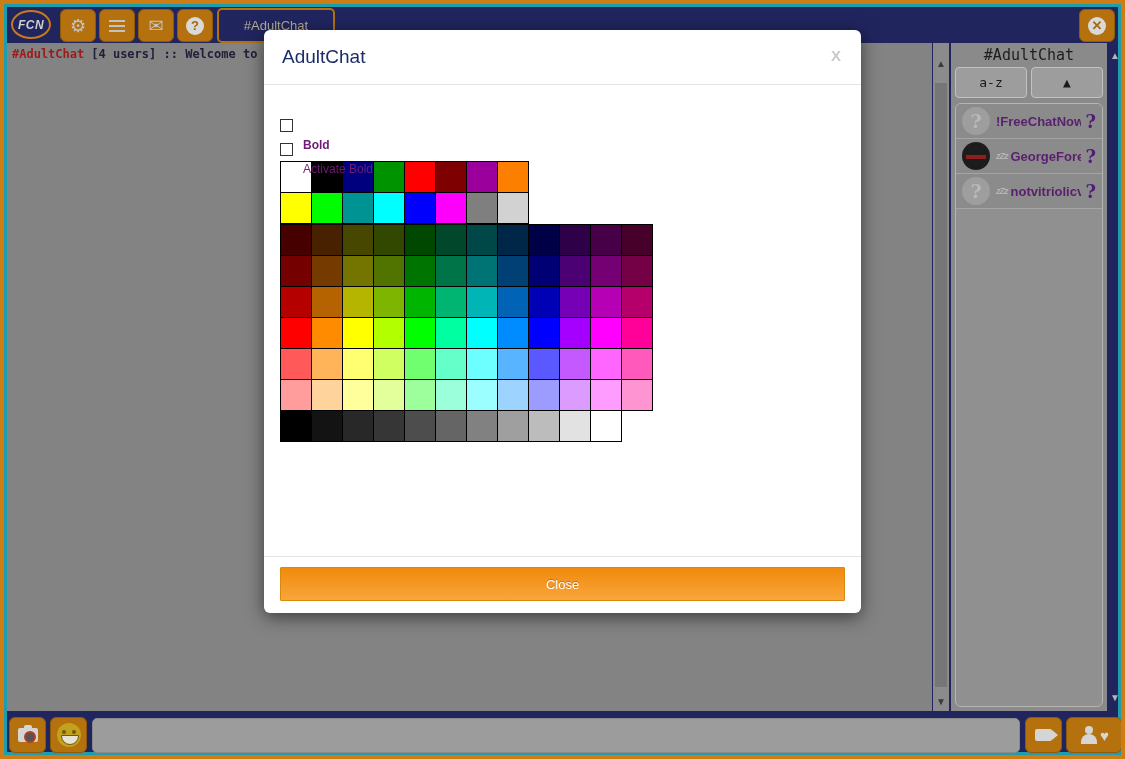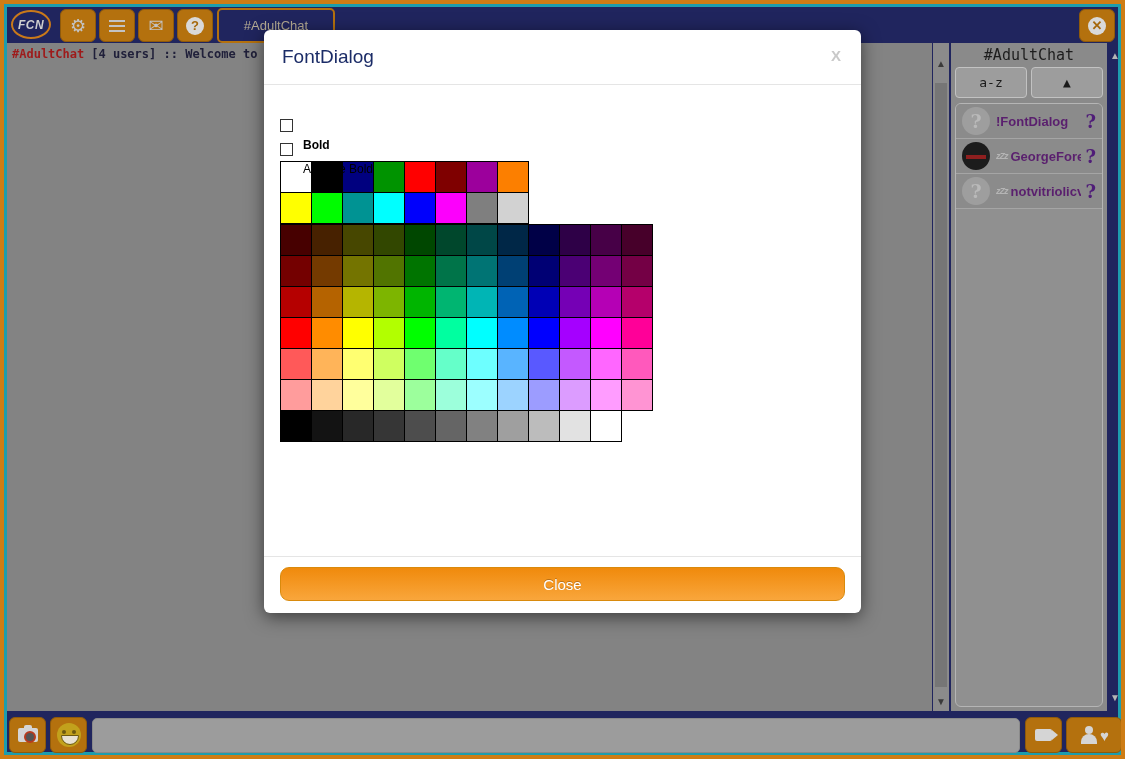--- a/index.html
+++ b/index.html
@@ -96,31 +96,31 @@
   
   .modal{position:absolute;left:260px;top:26px;width:597px;height:583px;background:#fff;
     border-radius:6px;box-shadow:0 4px 18px rgba(0,0,0,.55);}
   .modal-header{position:relative;height:55px;border-bottom:1px solid #e5e5e5;}
   .modal-title{position:absolute;left:18px;top:16px;font-size:19px;color:#1b2c67;}
   .modal-x{position:absolute;right:20px;top:17px;font-size:15px;font-weight:bold;color:#c9c9c9;cursor:pointer;}
   .modal-body{position:relative;padding:0 16px;}
   .cb-row{position:relative;display:flex;align-items:center;height:24px;margin-top:0;}
   .cb-row:first-child{margin-top:28px;}
   .cbx{width:13px;height:13px;border:1px solid #333;background:#fff;margin-right:10px;flex:0 0 13px;}
-  .cb-label{font-size:12px;color:#000000;margin-top:40px;}
+  .cb-label{font-size:12px;color:#701a75;margin-top:40px;}
   .cb-label.bold{font-weight:bold;}
   .cb-label.underline{text-decoration:underline;}
   .palette-label{font-size:12px;color:#111;margin:26px 0 8px;}
   .palette-label.first{margin-top:30px;}
   .swatch-row{display:flex;}
   .swatch-row + .swatch-row{margin-top:-1px;}
   .swatch{width:32px;height:32px;border:1px solid #000;margin-right:-1px;}
   .modal-footer{position:absolute;left:0;right:0;bottom:0;height:57px;border-top:1px solid #e5e5e5;}
   .close-btn{position:absolute;left:16px;right:16px;top:10px;height:34px;border:1px solid #d98a0c;
-    border-radius:9px;background:linear-gradient(180deg,#f08a0c,#f9a63c);color:#fff;font-size:15px;
+    border-radius:1px;background:linear-gradient(180deg,#f08a0c,#f9a63c);color:#fff;font-size:13px;
     display:flex;align-items:center;justify-content:center;text-shadow:0 -1px 0 rgba(0,0,0,.25);cursor:pointer;}
 </style>
 </head>
 <body>
 
 <div id="screen">
 
   <div class="navbar">
     <div class="fcn-logo">
       <span>FCN</span>
@@ -163,21 +163,21 @@
       <div class="side-btn">
         <span>a-z</span>
       </div>
       <div class="side-btn">
         <span>▲</span>
       </div>
     </div>
     <div class="user-list" id="user-list">
         <div class="user-row">
           <div class="avatar av-question">?</div>
-          <span class="user-name" style="color: rgb(90, 31, 110);">!FontDialog</span>
+          <span class="user-name" style="color: rgb(90, 31, 110);">!FreeChatNow</span>
           <span class="gender" style="color: rgb(79, 28, 120);">?</span>
         </div>
         <div class="user-row">
           <div class="avatar av-george"></div>
           <span class="away">zZz</span>
           <span class="user-name" style="color: rgb(90, 31, 110);">GeorgeFore...</span>
           <span class="gender" style="color: rgb(79, 28, 120);">?</span>
         </div>
         <div class="user-row">
           <div class="avatar av-question">?</div>
@@ -206,21 +206,21 @@
     </div>
     <div class="bb-btn" style="left:1059px;width:56px">
       <span class="buddy">
           <span class="heart">♥</span>
         </span>
     </div>
   </div>
 
   <div class="modal">
     <div class="modal-header">
-      <div class="modal-title">FontDialog</div>
+      <div class="modal-title">AdultChat</div>
       <div class="modal-x">X</div>
     </div>
     <div class="modal-body">
       <div id="checkbox-list">
           <div class="cb-row">
             <div class="cbx"></div>
             <span class="cb-label bold">Bold</span>
           </div>
           <div class="cb-row">
             <div class="cbx"></div>

